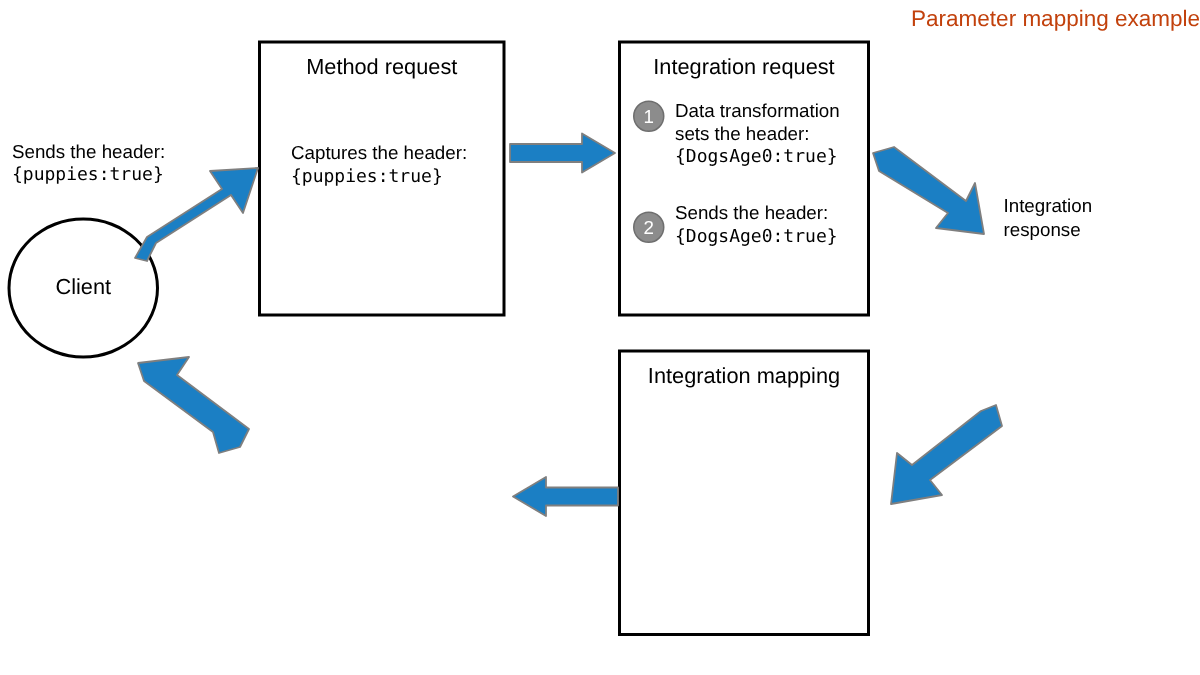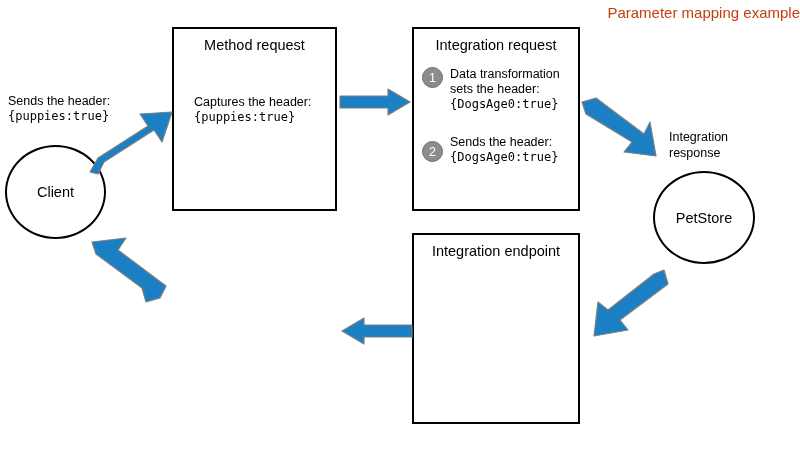--- a/index.html
+++ b/index.html
@@ -145,27 +145,24 @@
       <div>Sends the header:</div>
       <div class="mono">{DogsAge0:true}</div>
     </div>
   </div>
 
   <div class="label" style="left:669px; top:129px; line-height:16px;">
     <div>Integration</div>
     <div>response</div>
   </div>
 
-  <div class="circle" style="left:653px; top:171px; width:102px; height:93px;">
-    <span>PetStore</span>
-  </div>
 
 
   <div class="box" style="left:412px; top:233px; width:168px; height:191px;">
-    <div class="box-title">Integration endpoint</div>
+    <div class="box-title">Integration mapping</div>
   </div>
 
   <svg class="arrow" style="left:88px; top:96px;" width="90" height="80" viewBox="0 0 90 80">
     <polygon points="2,76 10,62 60,30 52,18 84,16 74,46 66,34 16,66 10,78" fill="#1b7fc4" stroke="#7f7f7f" stroke-width="1.2" stroke-linejoin="round"></polygon>
   </svg>
 
   <svg class="arrow" style="left:340px; top:88px;" width="72" height="30" viewBox="0 0 72 30">
     <polygon points="0,8 48,8 48,1 70,14 48,27 48,20 0,20" fill="#1b7fc4" stroke="#7f7f7f" stroke-width="1.2" stroke-linejoin="round"></polygon>
   </svg>
 

